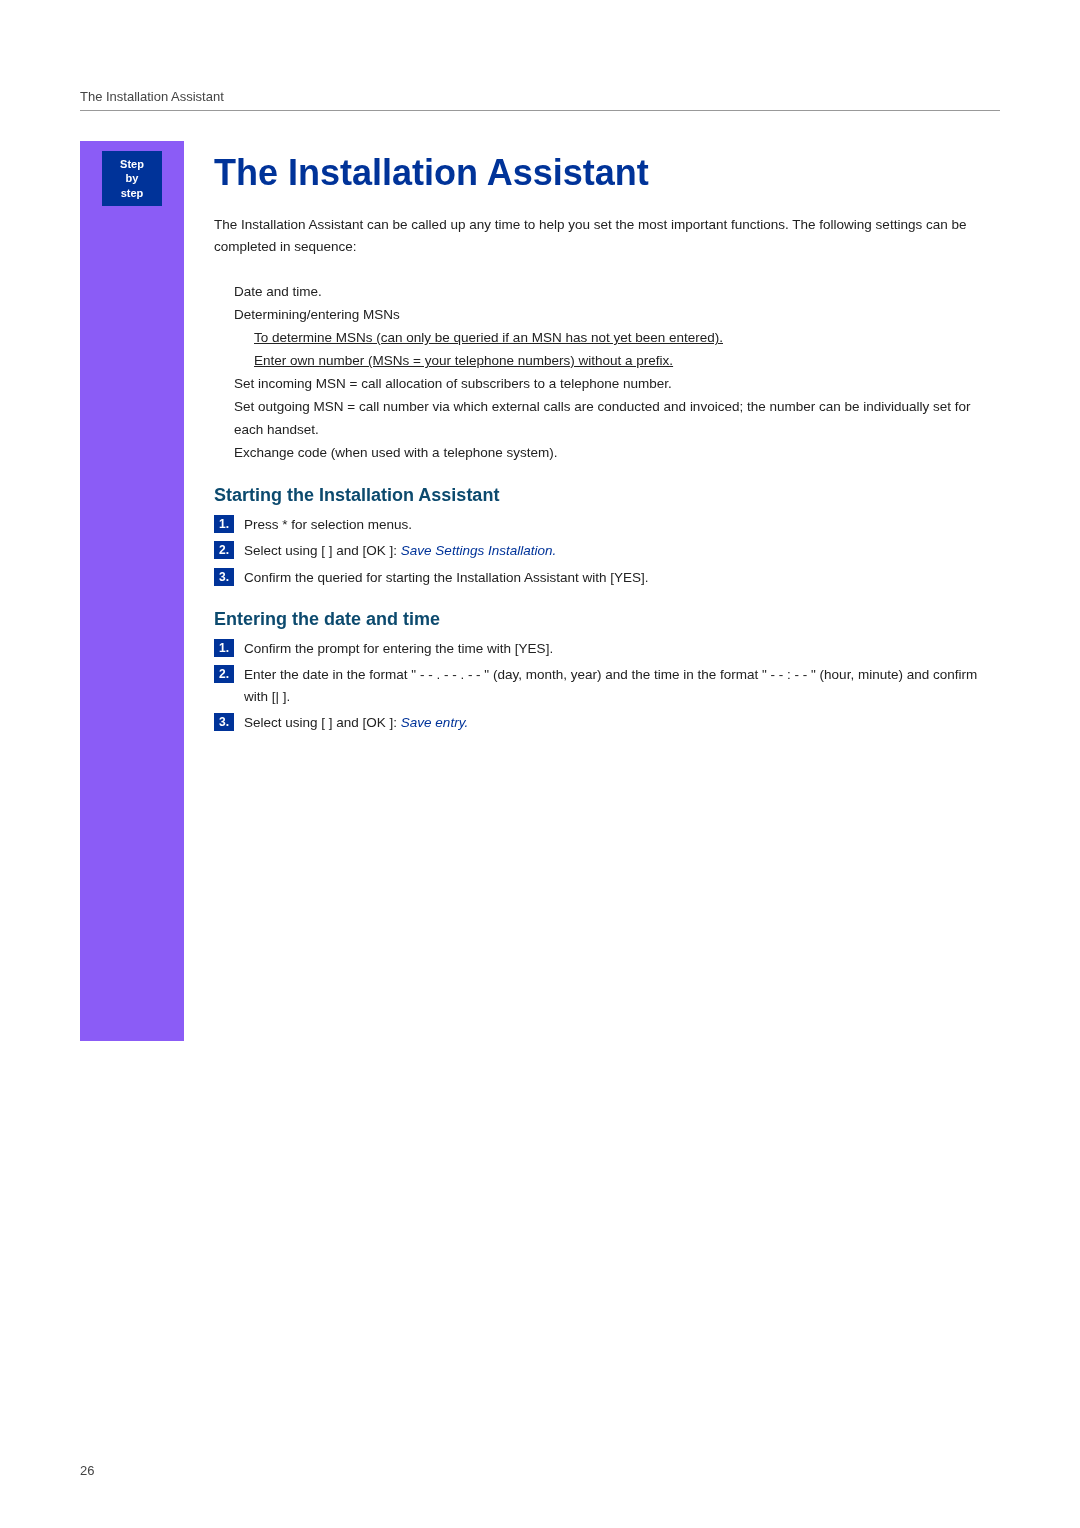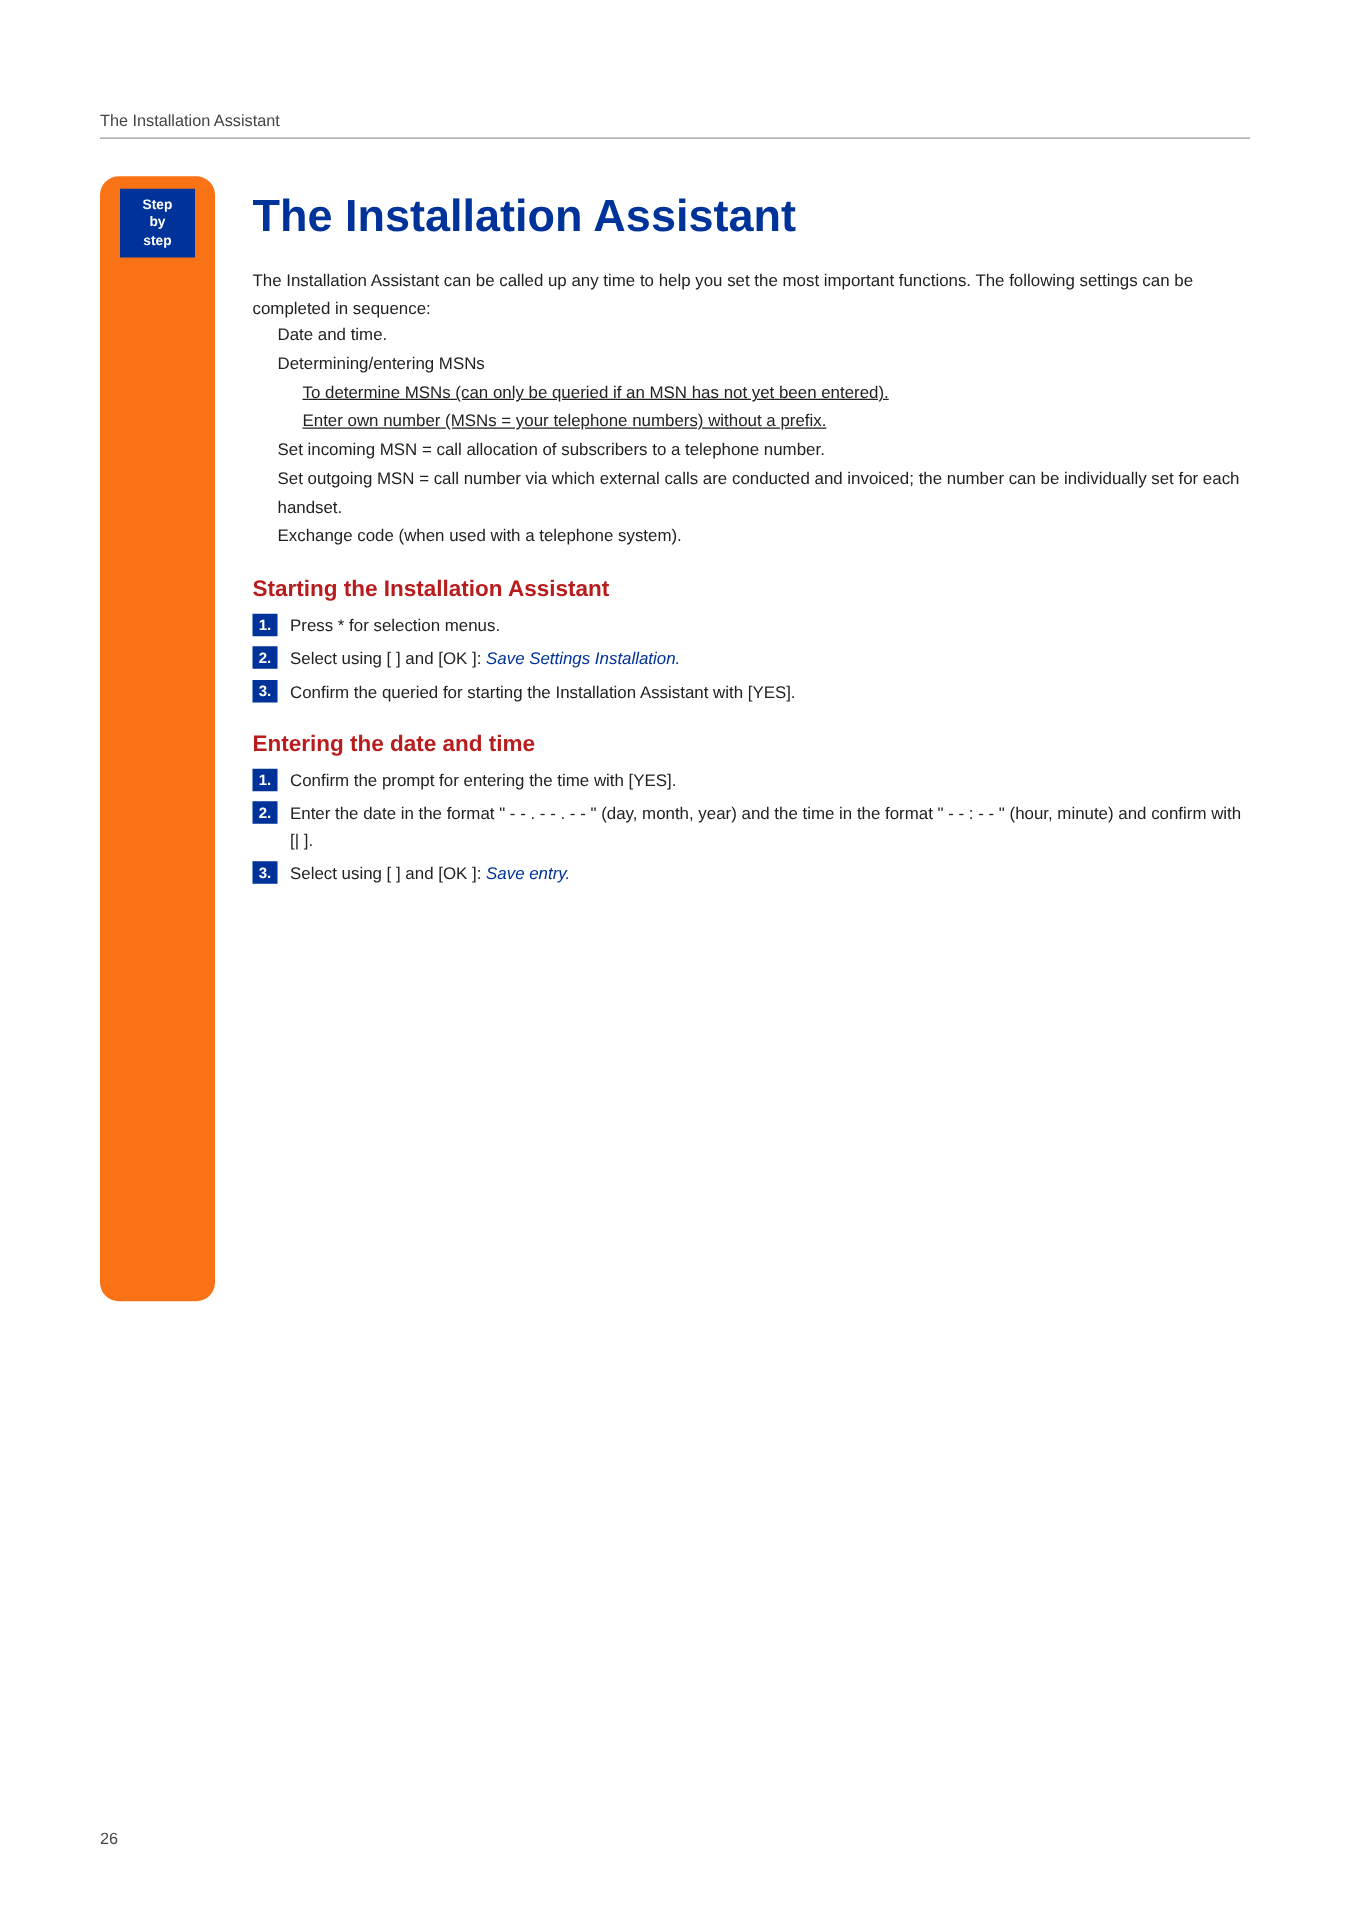--- a/index.html
+++ b/index.html
@@ -38,29 +38,28 @@
 
     
     .content-area {
       display: flex;
       flex-direction: row;
       gap: 0;
     }
 
     
     .sidebar {
-      width: 92px;
+      width: 104px;
       flex-shrink: 0;
-      background: #f97316;
+      background: #8b5cf6;
       min-height: 900px;
       display: flex;
       flex-direction: column;
       align-items: center;
       padding-top: 10px;
-      border-radius: 15px;
     }
 
     .step-badge {
       background: #003399;
       color: #ffffff;
       font-size: 11px;
       font-weight: bold;
       text-align: center;
       padding: 6px 10px;
       line-height: 1.3;
@@ -79,21 +78,21 @@
       font-weight: bold;
       color: #003399;
       margin-bottom: 20px;
       line-height: 1.2;
     }
 
     .intro-text {
       font-size: 13.5px;
       color: #222;
       line-height: 1.6;
-      margin-bottom: 0;
+      margin-bottom: 24px;
     }
 
     .list-block {
       margin-left: 20px;
       margin-bottom: 4px;
     }
 
     .list-item {
       font-size: 13.5px;
       color: #222;
@@ -108,21 +107,21 @@
       font-size: 13.5px;
       color: #222;
       line-height: 1.7;
       text-decoration: underline;
     }
 
     
     .section-heading {
       font-size: 18px;
       font-weight: bold;
-      color: #b91c1c;
+      color: #0c4a6e;
       margin-top: 20px;
       margin-bottom: 8px;
     }
 
     
     .steps-container {
       margin-top: 6px;
     }
 
     .step-row {

